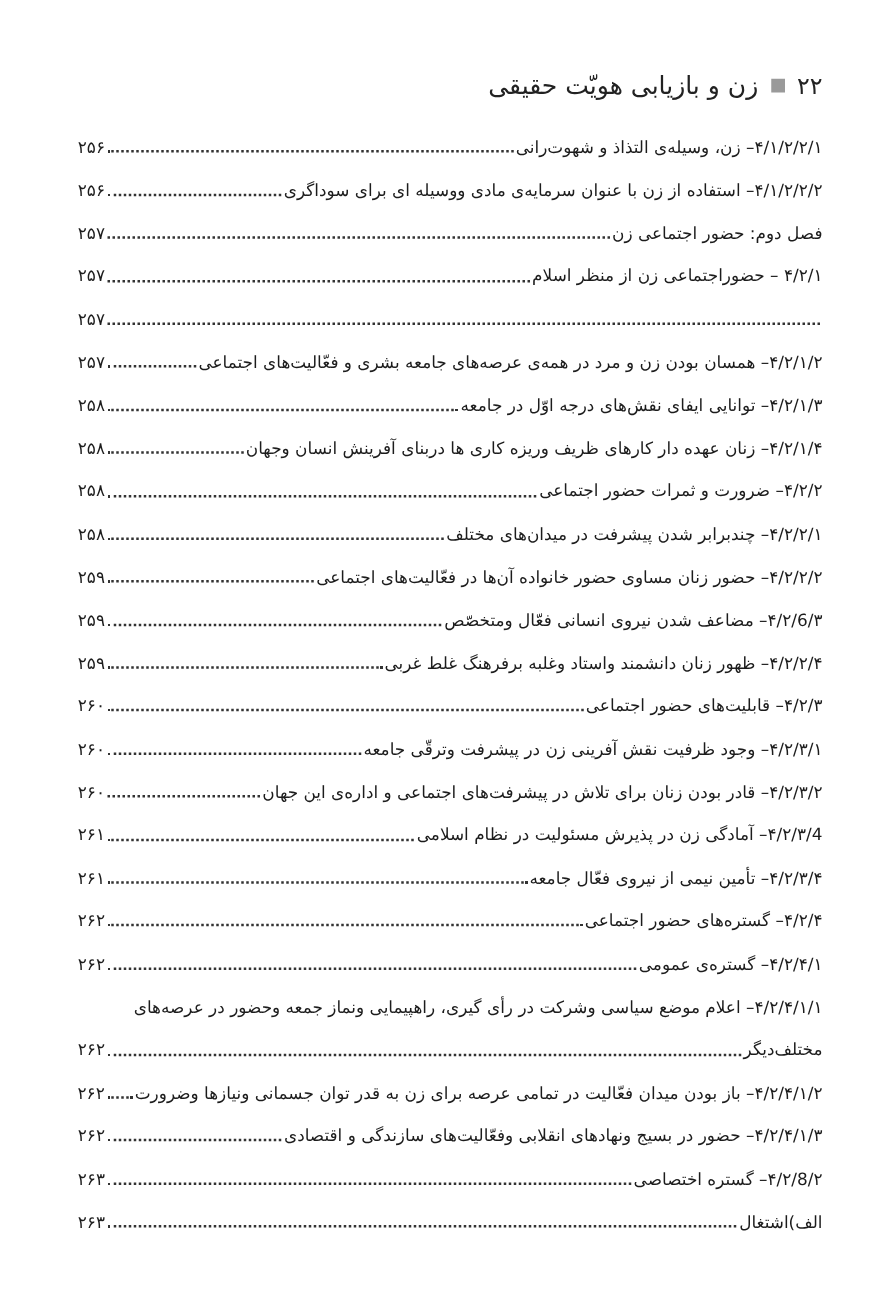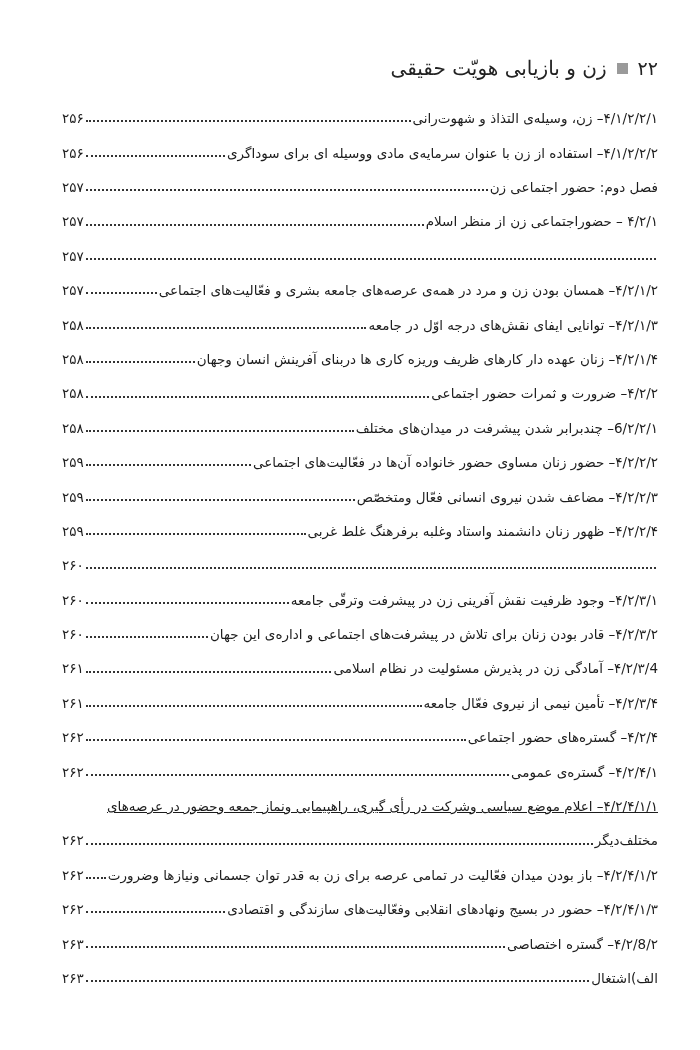--- a/index.html
+++ b/index.html
@@ -66,28 +66,27 @@
       border-bottom: 2px dotted #333;
       margin: 0 2px 10px 2px;
       min-width: 20px;
     }
     .toc-row .pg {
       flex: 0 0 auto;
       white-space: nowrap;
       padding-bottom: 6px;
       font-size: 13.5px;
       min-width: 22px;
-      text-align: center;
+      text-align: right;
     }
     .toc-row.wrap-first {
       height: 34.4px;
     }
     .toc-row.wrap-first .label {
       white-space: nowrap;
-      text-decoration: underline;
     }
   </style>
 </head>
 <body>
 
 <div class="page">
 
   <div class="running-head">
     <span class="page-num">۲۲</span>
     <span class="square"></span>
@@ -133,40 +132,41 @@
         <span class="label">۴/۲/۱/۴– زنان عهده دار کارهای ظریف وریزه کاری ها دربنای آفرینش انسان وجهان</span>
         <span class="leader"></span>
         <span class="pg">۲۵۸</span>
       </div>
     <div class="toc-row">
         <span class="label">۴/۲/۲– ضرورت و ثمرات حضور اجتماعی</span>
         <span class="leader"></span>
         <span class="pg">۲۵۸</span>
       </div>
     <div class="toc-row">
-        <span class="label">6/۲/۲/۱– چندبرابر شدن پیشرفت در میدان‌های مختلف</span>
+        <span class="label">۴/۲/۲/۱– چندبرابر شدن پیشرفت در میدان‌های مختلف</span>
         <span class="leader"></span>
         <span class="pg">۲۵۸</span>
       </div>
     <div class="toc-row">
         <span class="label">۴/۲/۲/۲– حضور زنان مساوی حضور خانواده آن‌ها در فعّالیت‌های اجتماعی</span>
         <span class="leader"></span>
         <span class="pg">۲۵۹</span>
       </div>
     <div class="toc-row">
-        <span class="label">۴/۲/۲/۳– مضاعف شدن نیروی انسانی فعّال ومتخصّص</span>
+        <span class="label">۴/۲/6/۳– مضاعف شدن نیروی انسانی فعّال ومتخصّص</span>
         <span class="leader"></span>
         <span class="pg">۲۵۹</span>
       </div>
     <div class="toc-row">
         <span class="label">۴/۲/۲/۴– ظهور زنان دانشمند واستاد وغلبه برفرهنگ غلط غربی</span>
         <span class="leader"></span>
         <span class="pg">۲۵۹</span>
       </div>
     <div class="toc-row">
+        <span class="label">۴/۲/۳– قابلیت‌های حضور اجتماعی</span>
         <span class="leader"></span>
         <span class="pg">۲۶۰</span>
       </div>
     <div class="toc-row">
         <span class="label">۴/۲/۳/۱– وجود ظرفیت نقش آفرینی زن در پیشرفت وترقّی جامعه</span>
         <span class="leader"></span>
         <span class="pg">۲۶۰</span>
       </div>
     <div class="toc-row">
         <span class="label">۴/۲/۳/۲– قادر بودن زنان برای تلاش در پیشرفت‌های اجتماعی و اداره‌ی این جهان</span>

